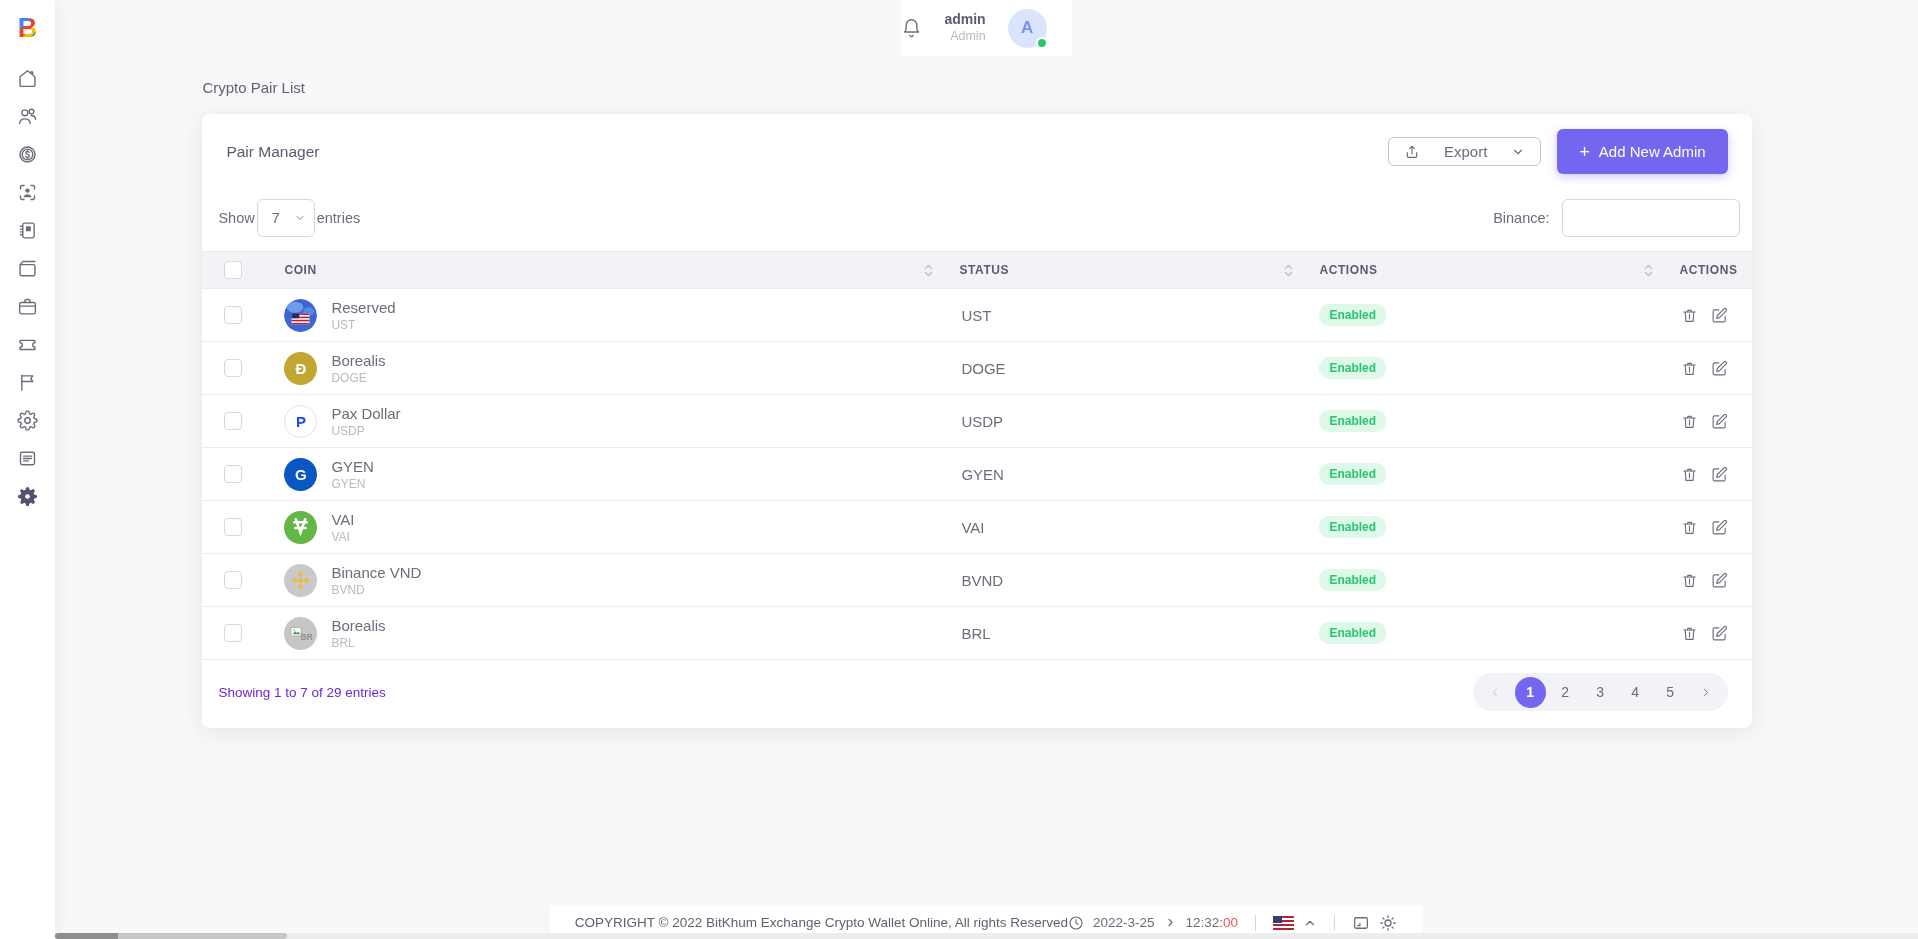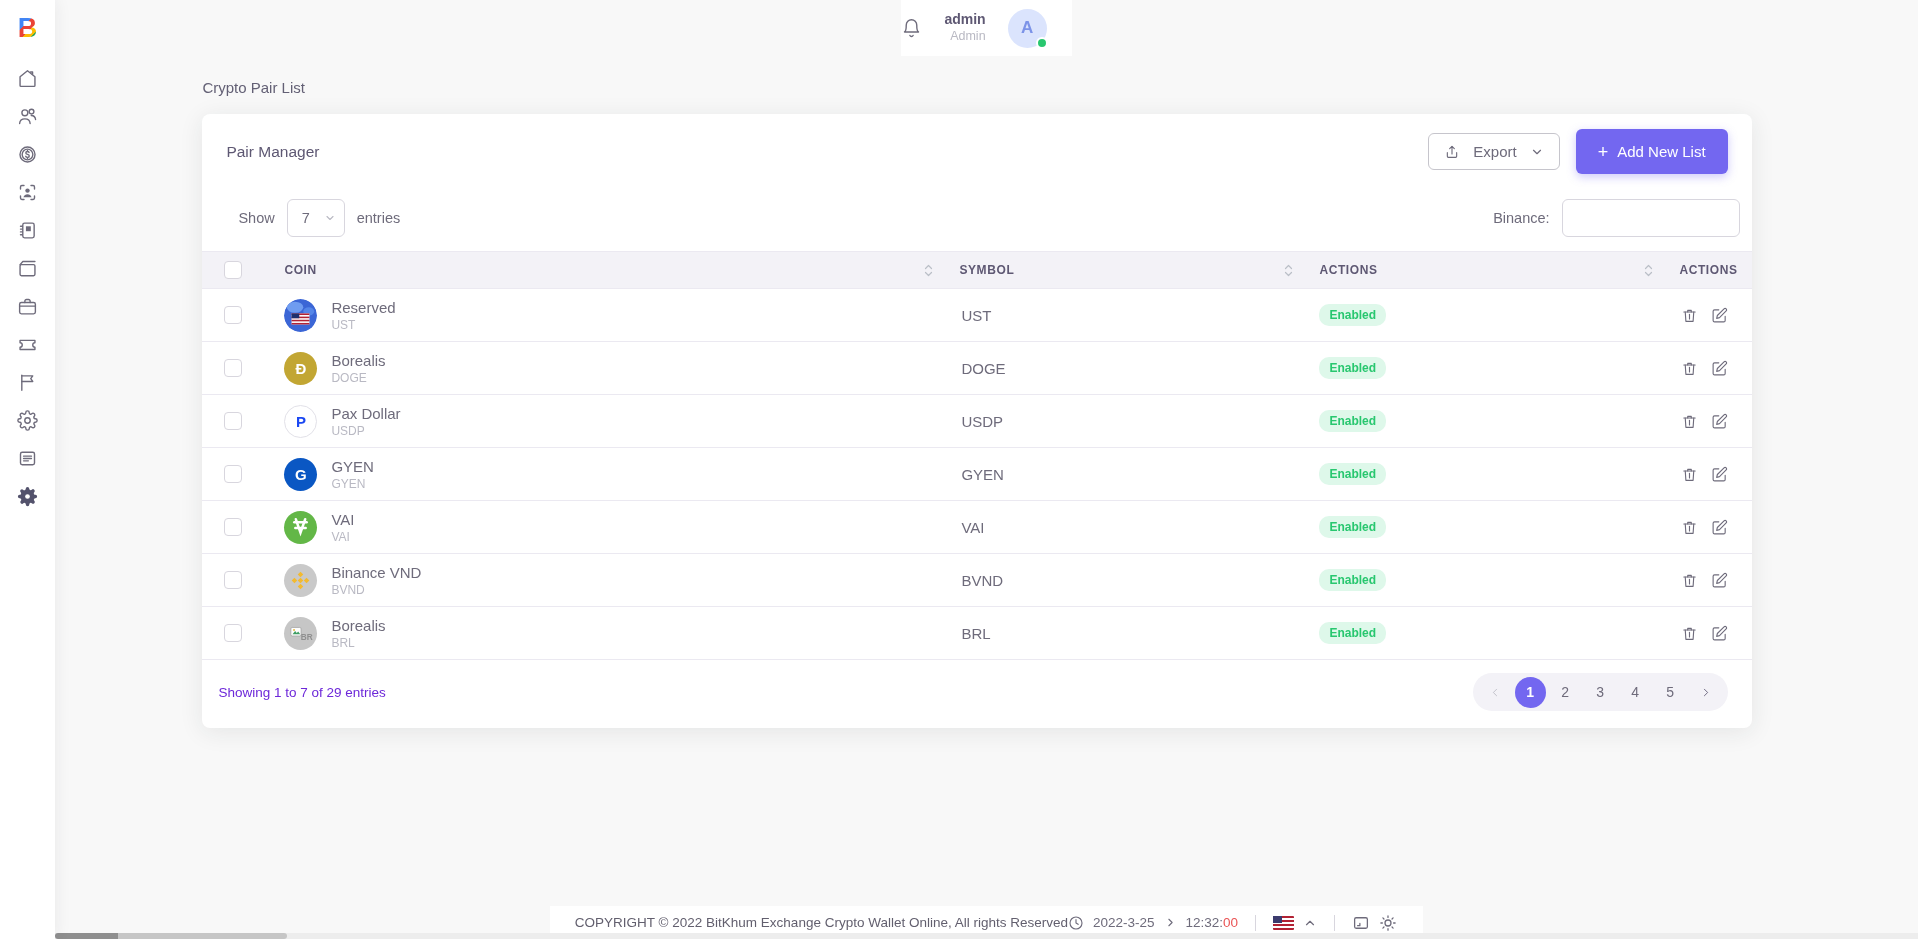--- a/index.html
+++ b/index.html
@@ -28,29 +28,29 @@
   .status-dot { position:absolute; right:-1px; bottom:-1px; width:12px; height:12px; border-radius:50%; background:var(--success,#28c76f); border:2px solid #fff; }
 
   .content { flex:1; padding:21px 42px 0 23px; }
   .page-title { font-size:15px; font-weight:500; color:#636075; margin:2px 0 18px; }
 
   
   .card { background:#fff; border-radius:8px; box-shadow:0 4px 24px rgba(34,41,47,.09); }
   .card-head { display:flex; justify-content:space-between; align-items:center; padding:15px 24px 15px 24px; }
   .card-title { font-size:15.5px; font-weight:500; color:#5e5873; }
   .head-actions { display:flex; gap:16px; align-items:center; }
-  .btn-export { display:flex; align-items:center; gap:13px; background:#fff; border:1px solid #c6c5cc; border-radius:6px; color:#6e6b7b; font-size:15px; padding:0 15px; height:37px; cursor:pointer; font-family:inherit; }
+  .btn-export { display:flex; align-items:center; gap:24px; background:#fff; border:1px solid #c6c5cc; border-radius:6px; color:#6e6b7b; font-size:15px; padding:0 15px; height:29px; cursor:pointer; font-family:inherit; }
   .btn-export svg { width:16px; height:16px; }
   .btn-export .chev { width:14px; height:14px; }
   .btn-add { display:flex; align-items:center; gap:9px; background:var(--accent,#7367f0); border:none; border-radius:6px; color:#fff; font-size:15px; font-weight:500; padding:0 22px; height:45px; cursor:pointer; box-shadow:0 3px 10px rgba(115,103,240,.35); font-family:inherit; }
   .btn-add .plus { font-size:18px; font-weight:400; line-height:1; }
 
   
   .controls { display:flex; justify-content:space-between; align-items:center; padding:10px 12px 14px 16px; }
-  .show-group { display:flex; align-items:center; gap:12px; font-size:14.5px; color:#6e6b7b;margin-left:20px; }
+  .show-group { display:flex; align-items:center; gap:2px; font-size:14.5px; color:#6e6b7b; }
   .select { width:58px; height:38px; border:1px solid #d8d6de; border-radius:6px; display:flex; align-items:center; justify-content:space-between; padding:0 8px 0 14px; color:#6e6b7b; font-size:14.5px; cursor:pointer; background:#fff; }
   .select svg { width:12px; height:12px; color:#b9b9c3; }
   .search-group { display:flex; align-items:center; gap:12px; font-size:14.5px; color:#6e6b7b; }
   .search-input { width:178px; height:38px; border:1px solid #d8d6de; border-radius:6px; background:#fff; font-family:inherit; font-size:14px; padding:0 10px; color:#6e6b7b; outline:none; }
 
   
   .grid { display:grid; grid-template-columns:70px 675px 360px 360px 1fr; align-items:center; }
   .tbl-head { background:var(--table-head-bg,#f3f2f7); height:38px; border-top:1px solid var(--border,#ebe9f1); border-bottom:1px solid var(--border,#ebe9f1); }
   .th { font-size:12px; font-weight:700; letter-spacing:.6px; color:#5e5873; display:flex; align-items:center; justify-content:space-between; padding:0 14px 0 12px; cursor:pointer; }
   .sort { display:flex; flex-direction:column; gap:1px; color:#babfc7; }
@@ -246,21 +246,21 @@
                   <path d="m8.5 7 3.5-3.5L15.5 7"></path>
                   <path d="M5 13v5.5A1.5 1.5 0 0 0 6.5 20h11a1.5 1.5 0 0 0 1.5-1.5V13"></path>
                 </svg>
               <span>Export</span>
               <svg class="chev" viewBox="0 0 24 24" fill="none" stroke="currentColor" stroke-width="2" stroke-linecap="round" stroke-linejoin="round">
                   <path d="m6 9 6 6 6-6"></path>
                 </svg>
             </button>
             <button class="btn-add">
               <span class="plus">+</span>
-              <span>Add New List</span>
+              <span>Add New Admin</span>
             </button>
           </div>
         </div>
 
         <div class="controls">
           <div class="show-group">
             <span>Show</span>
             <div class="select">
               <span>7</span>
               <svg viewBox="0 0 24 24" fill="none" stroke="currentColor" stroke-width="2.2" stroke-linecap="round" stroke-linejoin="round">
@@ -284,21 +284,21 @@
             <span class="sort">
               <svg viewBox="0 0 12 8" fill="none" stroke="currentColor" stroke-width="1.6" stroke-linecap="round" stroke-linejoin="round">
                   <path d="m2 6 4-4 4 4"></path>
                 </svg>
               <svg viewBox="0 0 12 8" fill="none" stroke="currentColor" stroke-width="1.6" stroke-linecap="round" stroke-linejoin="round">
                   <path d="m2 2 4 4 4-4"></path>
                 </svg>
             </span>
           </div>
           <div class="th">
-            <span>SYMBOL</span>
+            <span>STATUS</span>
             <span class="sort">
               <svg viewBox="0 0 12 8" fill="none" stroke="currentColor" stroke-width="1.6" stroke-linecap="round" stroke-linejoin="round">
                   <path d="m2 6 4-4 4 4"></path>
                 </svg>
               <svg viewBox="0 0 12 8" fill="none" stroke="currentColor" stroke-width="1.6" stroke-linecap="round" stroke-linejoin="round">
                   <path d="m2 2 4 4 4-4"></path>
                 </svg>
             </span>
           </div>
           <div class="th">

